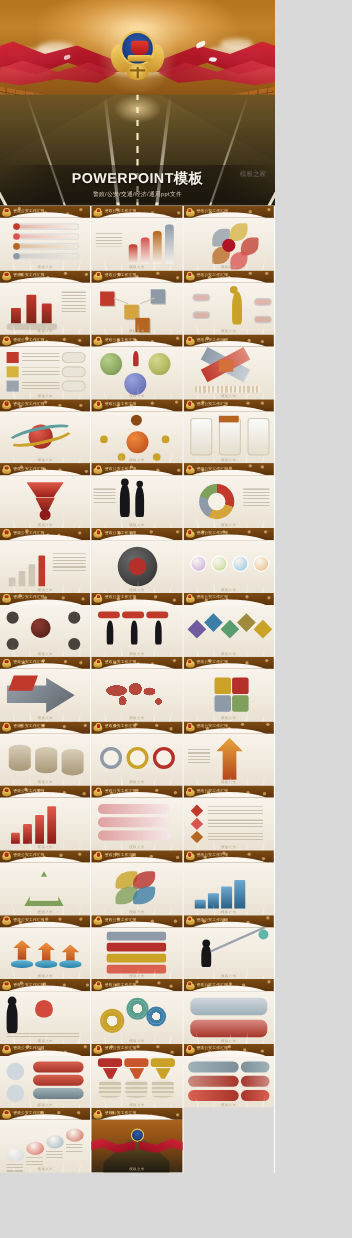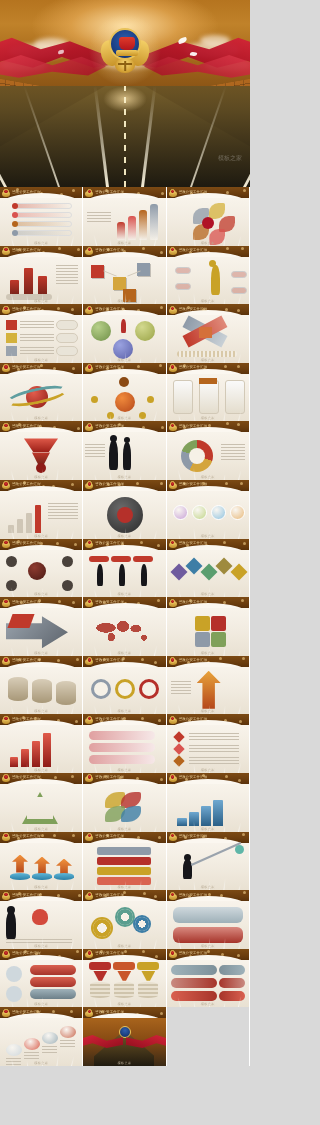--- a/index.html
+++ b/index.html
@@ -187,20 +187,24 @@
     <div class="vanish"></div>
     <div class="lane ln-edge-l"></div>
     <div class="lane ln-edge-r"></div>
     <div class="lane ln-a"></div>
     <div class="lane ln-b"></div>
     <div class="lane ln-c"></div>
     <div class="lane ln-d"></div>
     <div class="lane ln-mid"></div>
   </div>
 
+  <div class="hero-title">
+    <div class="t1">POWERPOINT模板</div>
+    <div class="t2">警政/公安/交通/经济/通用ppt文件</div>
+  </div>
   <div class="watermark">模板之家</div>
 </div>
 
 <div class="grid">
     <div class="thumb">
       <div class="t-band">
         <div class="spark" style="left: 16px; top: 1px;"></div>
         <div class="spark" style="left: 39.6788px; top: 4.54924px;"></div>
         <div class="spark" style="left: 59.7941px; top: 5.87134px;"></div>
         <div class="spark" style="left: 71.6006px; top: 2.0004px;"></div>

